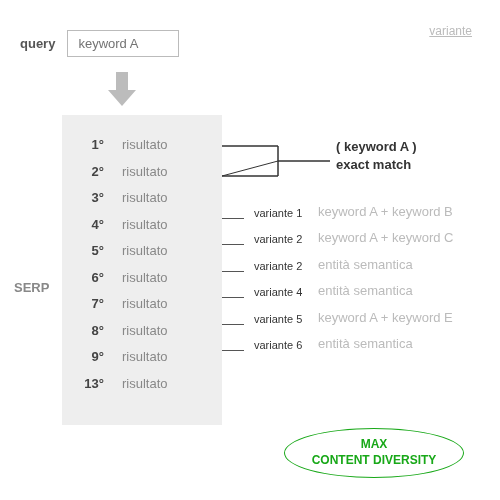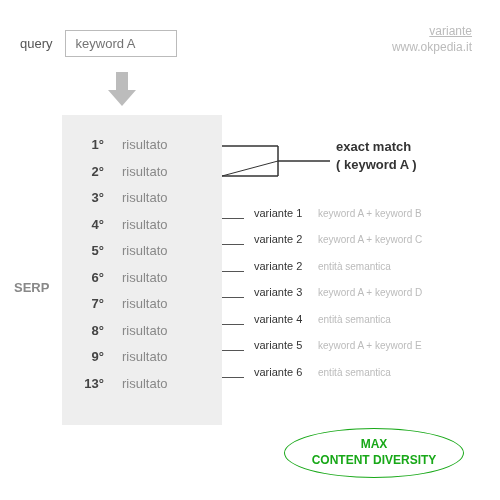--- a/index.html
+++ b/index.html
@@ -14,21 +14,21 @@
   }
   .top-row {
     position: absolute;
     top: 30px;
     left: 20px;
     right: 20px;
     display: flex;
     align-items: center;
   }
   .query-label {
-    font-weight: normal;
+    font-weight: bold;
     color: #555;
     margin-right: 12px;
   }
   .query-box {
     border: 1px solid #bbb;
     padding: 5px 40px 5px 10px;
     color: #737373;
   }
   .credit {
     position: absolute;
@@ -91,21 +91,21 @@
     font-size: 11px;
   }
   .dash {
     width: 22px;
     height: 1px;
     background: #555;
     margin-right: 10px;
     flex: 0 0 auto;
   }
   .var-label { color: #333; width: 58px; }
-  .var-detail { color: #bbb; margin-left: 6px; font-size: 10px; }
+  .var-detail { color: #bbb; margin-left: 6px; font-size: 13px; }
   .exact-match {
     position: absolute;
     top: 138px;
     left: 336px;
     font-size: 13px;
     font-weight: bold;
     color: #333;
     line-height: 1.4;
   }
   .bracket {
@@ -134,21 +134,20 @@
 </head>
 <body>
 
 <div class="top-row">
   <div class="query-label">query</div>
   <div class="query-box">keyword A</div>
 </div>
 
 <div class="credit">
   <div class="esempio">variante</div>
-  <div>www.okpedia.it</div>
 </div>
 
 <div class="arrow-down">
   <svg width="36" height="40">
     <rect x="12" y="2" width="12" height="18" fill="#bcbcbc"></rect>
     <polygon points="4,20 32,20 18,36" fill="#bcbcbc"></polygon>
   </svg>
 </div>
 
 <div class="serp-label">SERP</div>
@@ -197,46 +196,41 @@
 </div>
 
 <div class="bracket">
   <svg width="112" height="46">
     <path d="M0 8 L56 8 L56 23 L0 38 M0 38 L56 38 L56 23 L108 23" stroke="#333" fill="none" stroke-width="1"></path>
     <path d="M0 8 L56 8 M56 8 L56 38 M0 38 L56 38 M56 23 L108 23" stroke="#333" fill="none" stroke-width="1"></path>
   </svg>
 </div>
 
 <div class="exact-match">
+  <div>( keyword A )</div>
   <div>exact match</div>
-  <div>( keyword A )</div>
 </div>
 
 <div class="variants">
   <div class="var-row" style="visibility:hidden"></div>
   <div class="var-row" style="visibility:hidden"></div>
   <div class="var-row">
       <div class="dash"></div>
       <div class="var-label">variante 1</div>
       <div class="var-detail">keyword A + keyword B</div>
     </div>
   <div class="var-row">
       <div class="dash"></div>
       <div class="var-label">variante 2</div>
       <div class="var-detail">keyword A + keyword C</div>
     </div>
   <div class="var-row">
       <div class="dash"></div>
       <div class="var-label">variante 2</div>
       <div class="var-detail">entità semantica</div>
-    </div>
-  <div class="var-row">
-      <div class="dash"></div>
-      <div class="var-label">variante 3</div>
-      <div class="var-detail">keyword A + keyword D</div>
     </div>
   <div class="var-row">
       <div class="dash"></div>
       <div class="var-label">variante 4</div>
       <div class="var-detail">entità semantica</div>
     </div>
   <div class="var-row">
       <div class="dash"></div>
       <div class="var-label">variante 5</div>
       <div class="var-detail">keyword A + keyword E</div>

